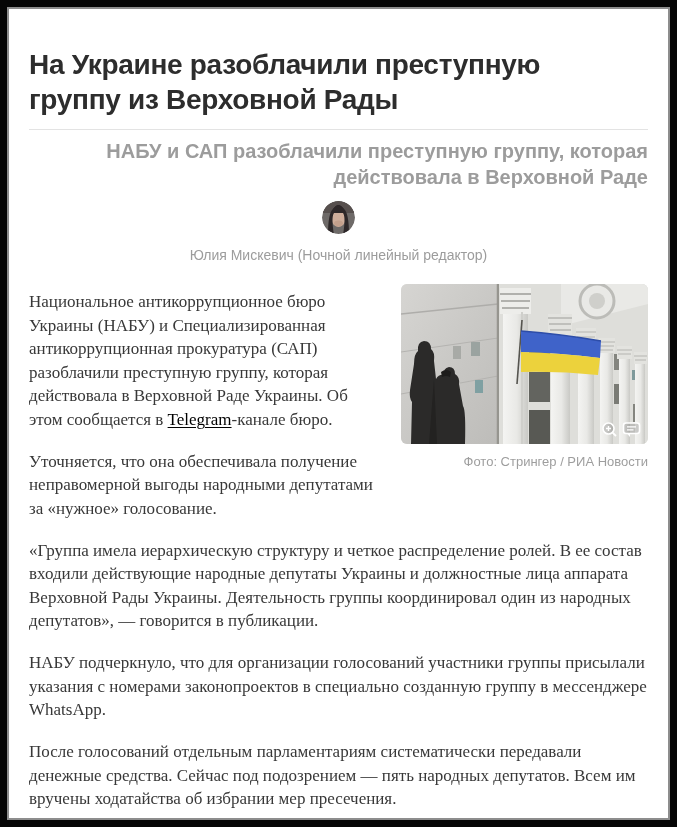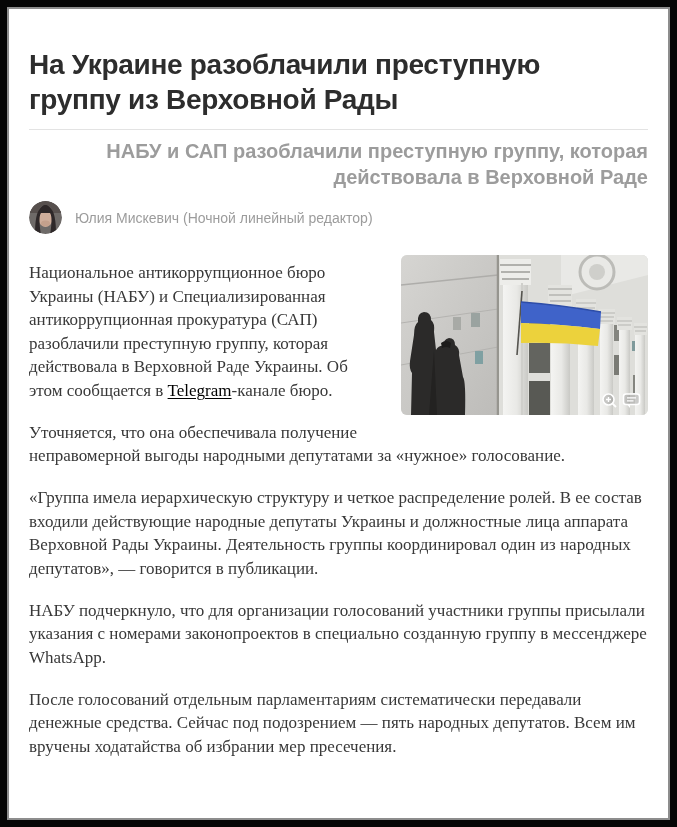--- a/index.html
+++ b/index.html
@@ -26,21 +26,21 @@
   .divider {
     border:none; border-top:1px solid #e3e3e3;
     margin:12px 0 8px 0;
   }
   .subtitle {
     font-size:20px; line-height:26px; color:#9c9c9c;
     font-weight:700; max-width:620px;text-align:right;
   }
   .author-row {
     display:flex; align-items:center; gap:13px;
-    margin-top:11px; margin-bottom:27px;
+    margin-top:11px; margin-bottom:27px;flex-direction:column;
   }
   .avatar {
     width:33px; height:33px; border-radius:50%;
     overflow:hidden; flex:0 0 auto; display:block;
   }
   .author-name { font-size:14px; color:#9c9c9c; }
 
   .article-body {
     font-family:"Liberation Serif", serif;
     font-size:17px; line-height:23.5px; color:#383838;
@@ -184,20 +184,21 @@
               <line x1="11.6" y1="11.6" x2="15" y2="15" stroke="#ffffff" stroke-width="1.8"></line>
             </svg>
             <svg width="19" height="17" viewBox="0 0 19 17">
               <rect x="1.5" y="2" width="16" height="10.5" rx="2.5" fill="rgba(90,90,90,0.25)" stroke="#ffffff" stroke-width="1.6"></rect>
               <path d="M5,12.5 L8,16 L8,12.5 Z" fill="#ffffff"></path>
               <line x1="5" y1="5.8" x2="14" y2="5.8" stroke="#ffffff" stroke-width="1.3"></line>
               <line x1="5" y1="8.8" x2="11.5" y2="8.8" stroke="#ffffff" stroke-width="1.3"></line>
             </svg>
           </span>
         </span>
+        <figcaption>Фото: Стрингер / РИА Новости</figcaption>
       </figure>
 
       <p><span>Национальное антикоррупционное бюро Украины (НАБУ) и Специализированная антикоррупционная прокуратура (САП) разоблачили преступную группу, которая действовала в Верховной Раде Украины. Об этом сообщается в </span><a class="red-link" href="#">Telegram</a><span>-канале бюро.</span></p>
 
       <p>Уточняется, что она обеспечивала получение неправомерной выгоды народными депутатами за «нужное» голосование.</p>
 
       <p>«Группа имела иерархическую структуру и четкое распределение ролей. В ее состав входили действующие народные депутаты Украины и должностные лица аппарата Верховной Рады Украины. Деятельность группы координировал один из народных депутатов», — говорится в публикации.</p>
 
       <p>НАБУ подчеркнуло, что для организации голосований участники группы присылали указания с номерами законопроектов в специально созданную группу в мессенджере WhatsApp.</p>
 

